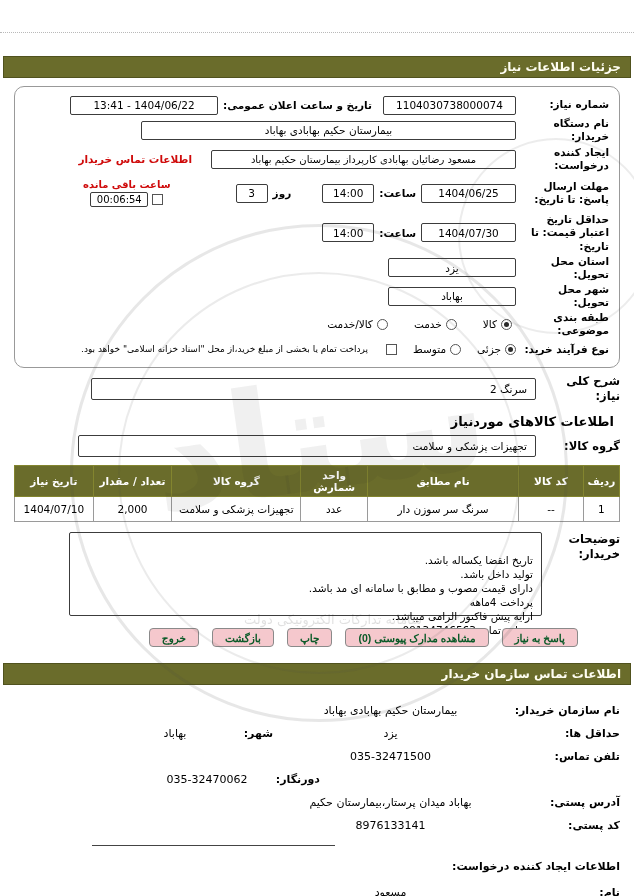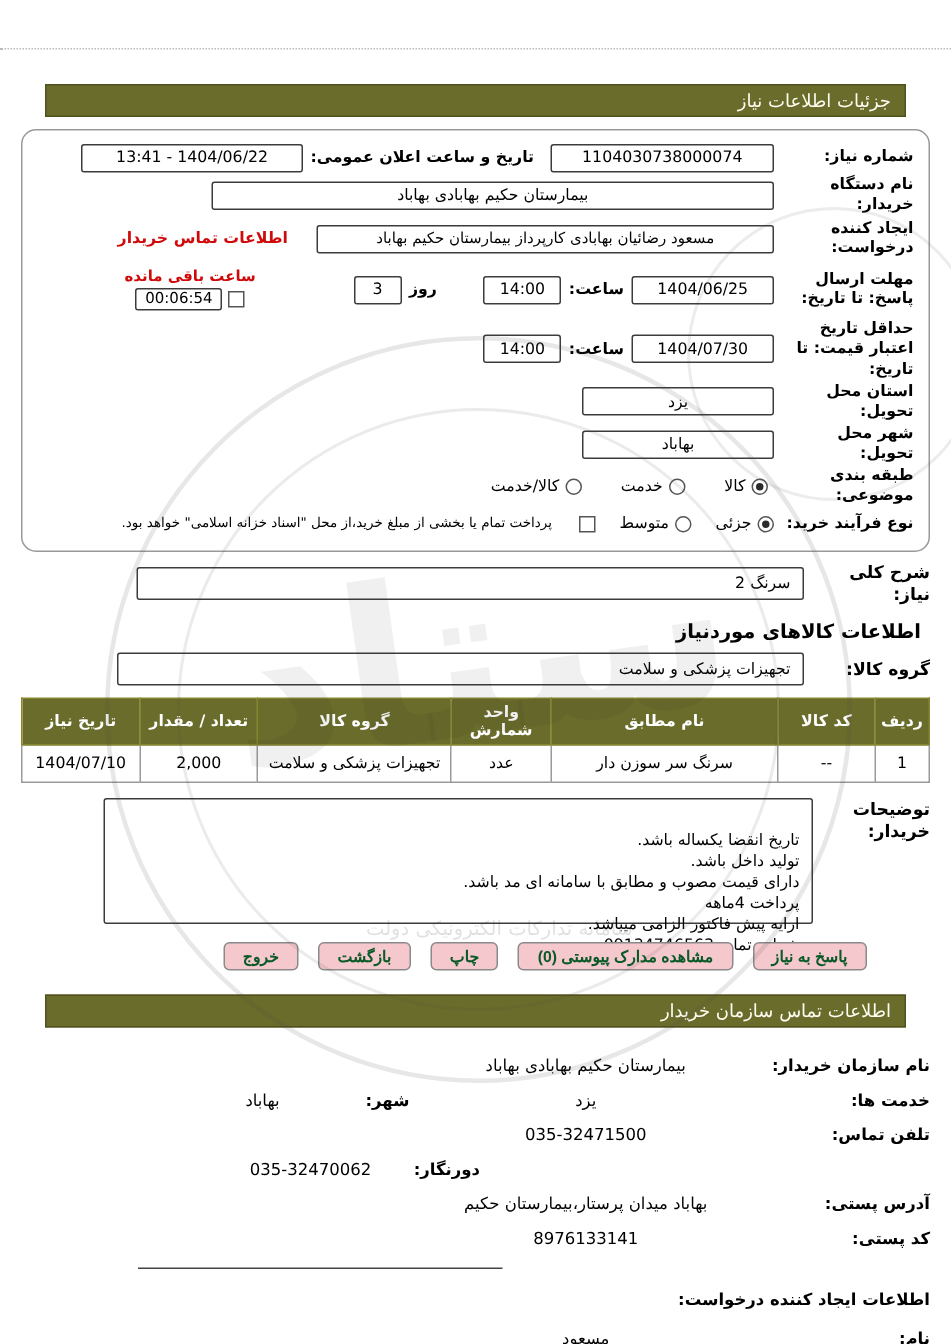--- a/index.html
+++ b/index.html
@@ -1,19 +1,19 @@
 <!DOCTYPE html>
 <html lang="fa" dir="rtl"><head>
 <meta charset="utf-8">
 <style>
 *{box-sizing:border-box;margin:0;padding:0}
 html,body{width:634px;height:896px;overflow:hidden}
 body{font-family:"DejaVu Sans",sans-serif;direction:rtl;background:#fff;color:#000;font-size:11px;position:relative}
 .sep{height:33px;border-bottom:1px dotted #b9b9b9}
-.bar{margin:23px 30px 0;background:#6a6c2b;border:1px solid #50521e;color:#fffef2;font-weight:normal;font-size:12px;padding:3px 9px;position:relative;z-index:1}
+.bar{margin:23px 3px 0;background:#6a6c2b;border:1px solid #50521e;color:#fffef2;font-weight:bold;font-size:12px;padding:3px 9px;position:relative;z-index:1}
 .bar.second{margin-top:16px}
 .mainbox{margin:8px 14px 0;border:1px solid #999;border-radius:10px;padding:8px 10px;position:relative;z-index:1;background:transparent}
 .frow{display:flex;align-items:center;margin-bottom:2px;min-height:20px;gap:5px}
 .flabel{font-weight:bold;font-size:10.5px;width:88px;flex:none;line-height:1.25}
 .inp{border:1px solid #3c3c3c;border-radius:2px;background:#fff;height:19px;display:flex;align-items:center;justify-content:center;font-size:10.5px;padding:0 4px;flex:none}
 .small-label{font-weight:bold;font-size:10.5px;flex:none}
 .red{color:#cf0a0a}
 .remaining{margin-right:auto;margin-left:58px;display:flex;flex-direction:column;align-items:center;gap:2px}
 .boxrow{display:flex;align-items:center;gap:4px}
 .radio{width:11px;height:11px;border:1px solid #555;border-radius:50%;background:#fff;position:relative;flex:none;display:inline-block}
@@ -63,21 +63,21 @@
 <div class="wm wm-sub">سامانه تدارکات الکترونیکی دولت</div>
 
 <div class="sep"></div>
 
 <div class="bar">جزئیات اطلاعات نیاز</div>
 
 <div class="mainbox">
 
   <div class="frow">
     <span class="flabel">شماره نیاز:</span>
-    <span class="inp" style="width:149px">1104030738000074</span>
+    <span class="inp" style="width:133px">1104030738000074</span>
     <span class="small-label" style="margin-right:6px">تاریخ و ساعت اعلان عمومی:</span>
     <span class="inp" style="width:148px">1404/06/22 - 13:41</span>
   </div>
 
   <div class="frow">
     <span class="flabel">نام دستگاه خریدار:</span>
     <span class="inp" style="width:375px">بیمارستان حکیم بهابادی بهاباد</span>
   </div>
 
   <div class="frow" style="min-height:28px">
@@ -215,21 +215,21 @@
 <div class="bar second">اطلاعات تماس سازمان خریدار</div>
 
 <div class="contact">
 
   <div class="crow">
     <span class="clabel">نام سازمان خریدار:</span>
     <span class="cvalue">بیمارستان حکیم بهابادی بهاباد</span>
   </div>
 
   <div class="crow">
-    <span class="clabel">خدمت ها:</span>
+    <span class="clabel">حداقل ها:</span>
     <span class="cvalue">یزد</span>
     <span class="clabel sm">شهر:</span>
     <span class="cvalue sm">بهاباد</span>
   </div>
 
   <div class="crow">
     <span class="clabel">تلفن تماس:</span>
     <span class="cvalue">035-32471500</span>
   </div>
 

